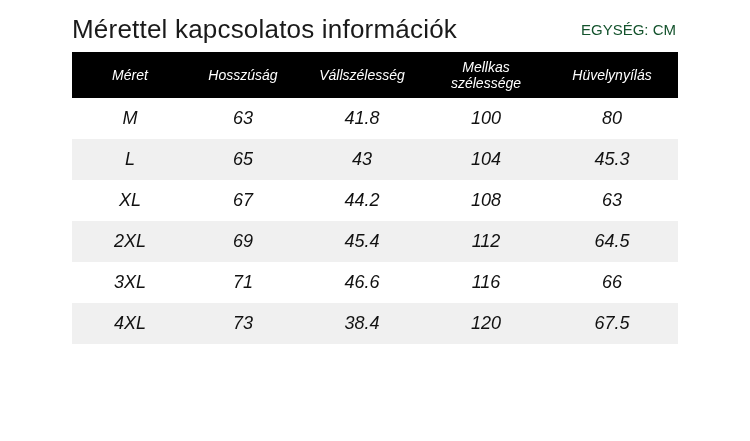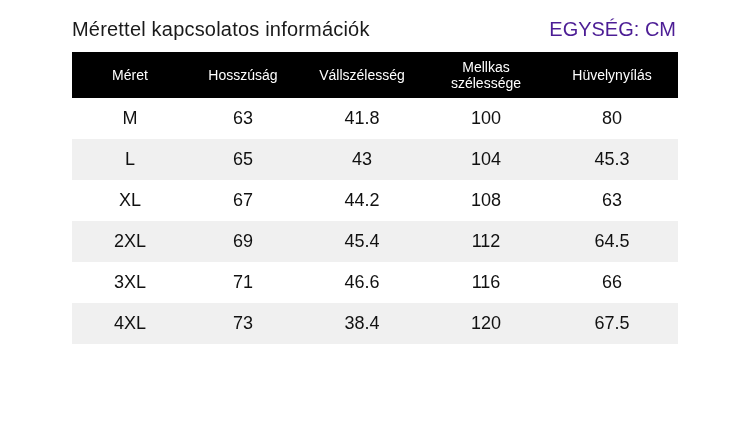--- a/index.html
+++ b/index.html
@@ -26,38 +26,39 @@
     top: 12px;
     width: 750px;
     height: 34px;
     display: flex;
     align-items: center;
     justify-content: space-between;
     padding: 0 72px 0 72px;
     box-sizing: border-box;
   }
   .title {
-    font-size: 20px;
+    font-size: 26px;
     font-weight: 400;
     color: #1a1a1a;
     letter-spacing: 0.2px;
     white-space: nowrap;
   }
   .unit-note {
-    font-size: 20px;
+    font-size: 15px;
     font-weight: 400;
-    color: #4c1d95;
+    color: #14532d;
     white-space: nowrap;
     padding-right: 2px;
   }
   .table-wrap {
     position: absolute;
     left: 72px;
     top: 52px;
     width: 606px;
+    font-style: italic;
   }
   table.size-table {
     border-collapse: collapse;
     width: 606px;
     table-layout: fixed;
   }
   table.size-table thead th {
     background: #000000;
     color: #ffffff;
     font-size: 14px;

